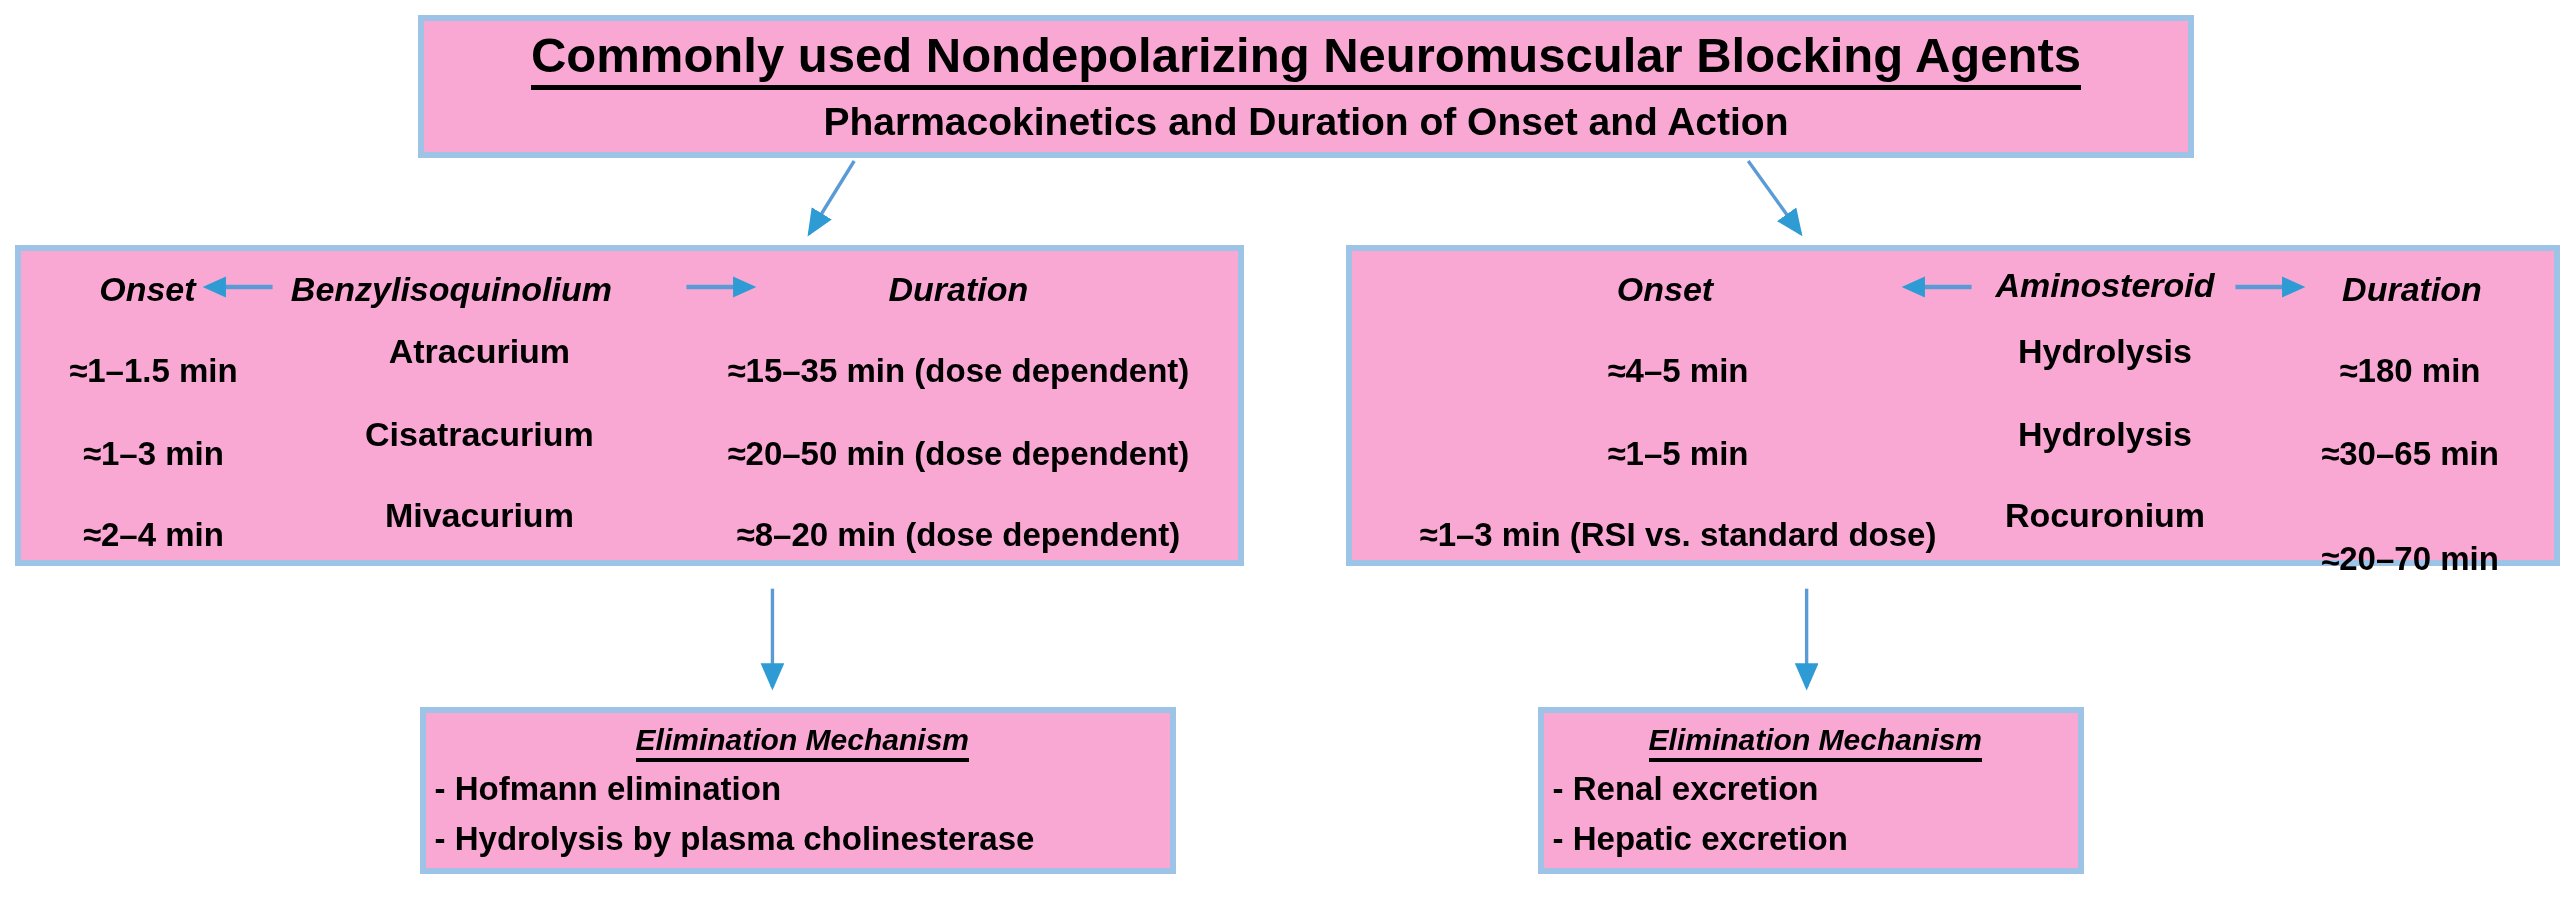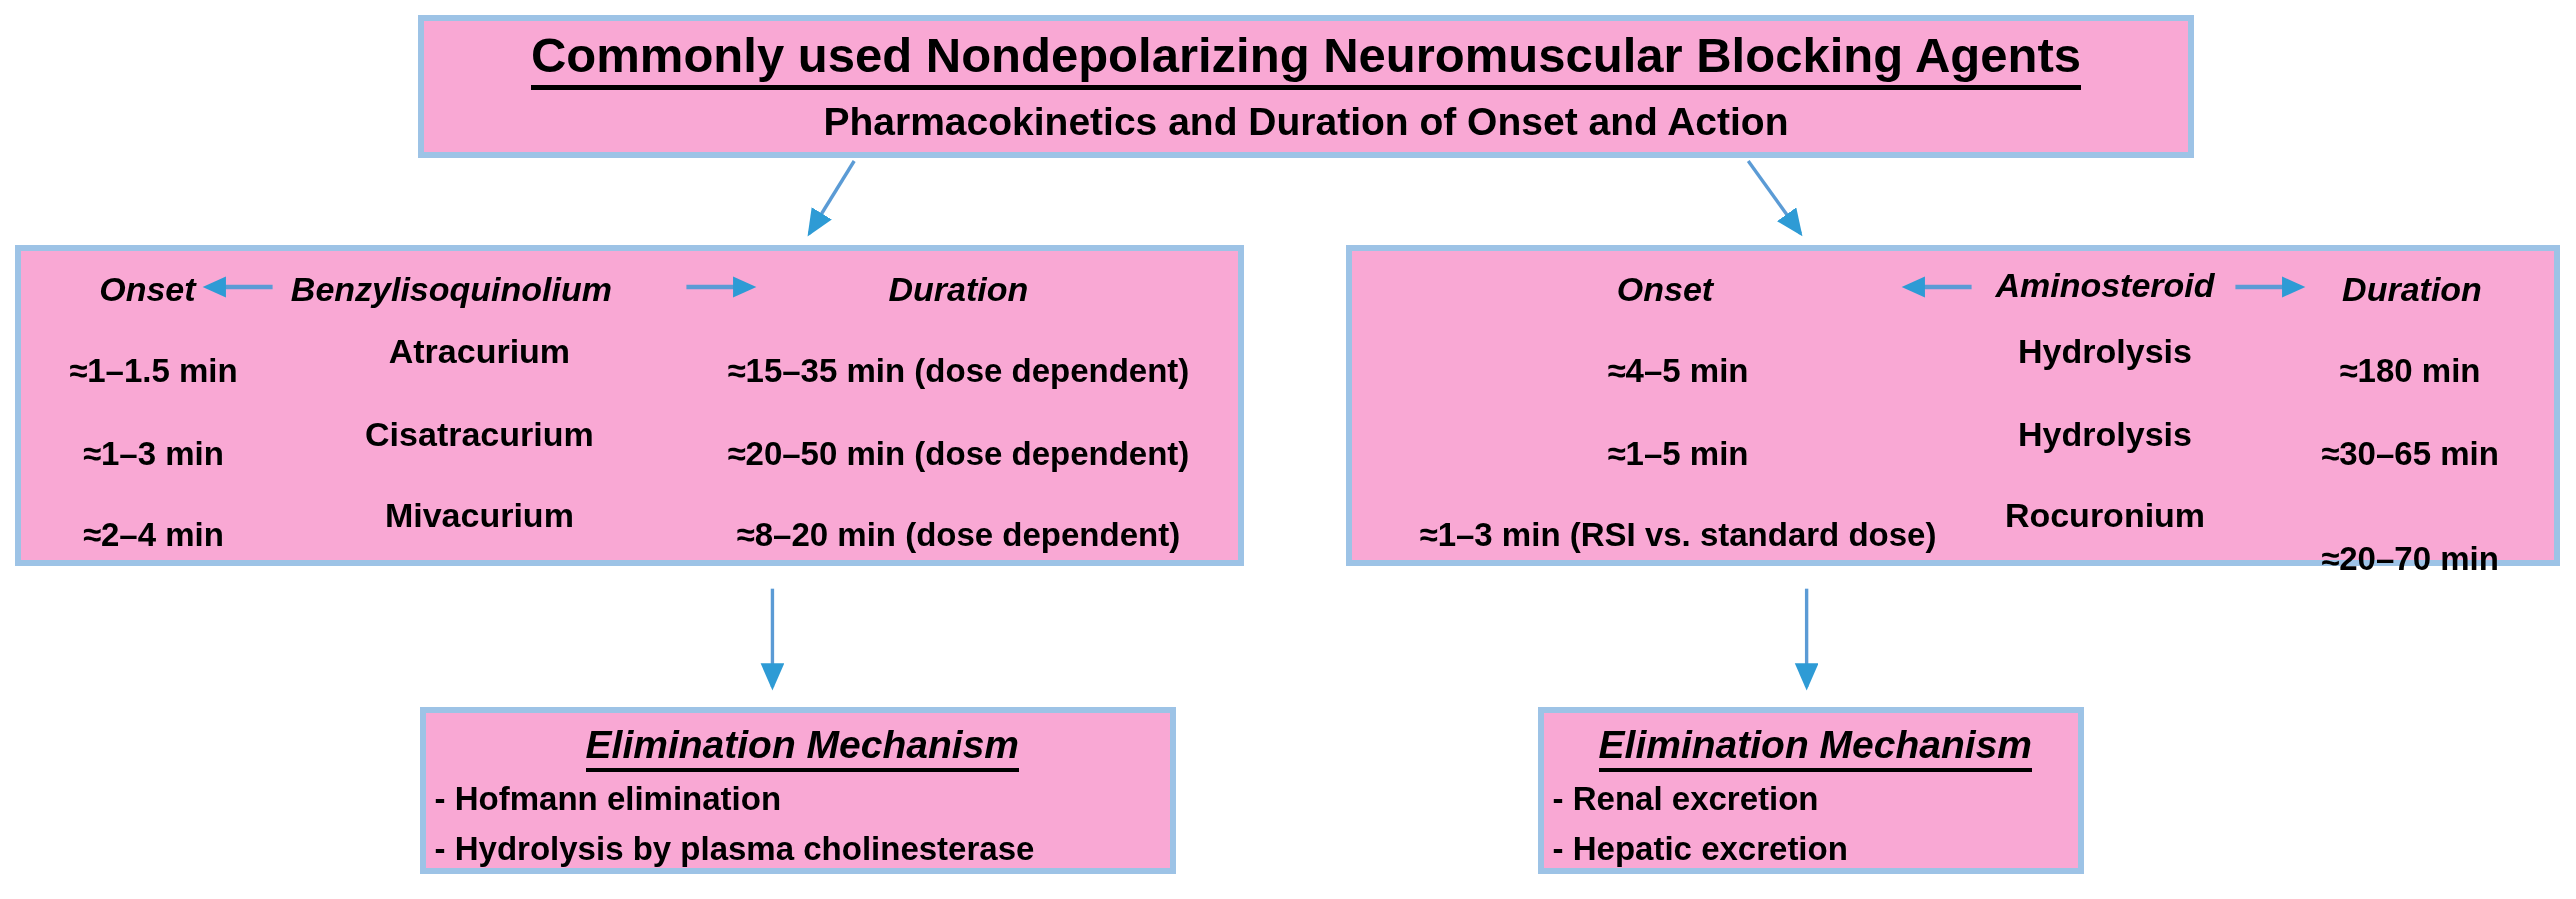--- a/index.html
+++ b/index.html
@@ -24,21 +24,21 @@
   .hdr{font-style:italic;font-size:34px;}
   .drug{font-size:34px;}
   .val{font-size:33px;}
   .arrow-icon{position:absolute;transform:translate(-50%,-50%);width:74px;height:27px;}
 
   
   .elim-box{height:167px;padding:9.8px 0 0 8.6px;}
   .elim-box.left{left:420px;top:707px;width:756px;}
   .elim-box.right{left:1538px;top:707px;width:546px;}
   .elim-title-wrap{text-align:center;}
-  .elim-title{display:inline-block;font-size:39px;font-weight:bold;font-style:italic;
+  .elim-title{display:inline-block;font-size:30px;font-weight:bold;font-style:italic;
     border-bottom:4.9px solid #000;padding-bottom:1.2px;white-space:nowrap;}
   .elim-item{font-size:33px;font-weight:bold;line-height:1.42;white-space:nowrap;margin-top:3.7px;}
 
   .connectors{position:absolute;left:0;top:0;width:2576px;height:899px;pointer-events:none;}
 </style>
 </head>
 <body>
 
 <div id="canvas">
 

